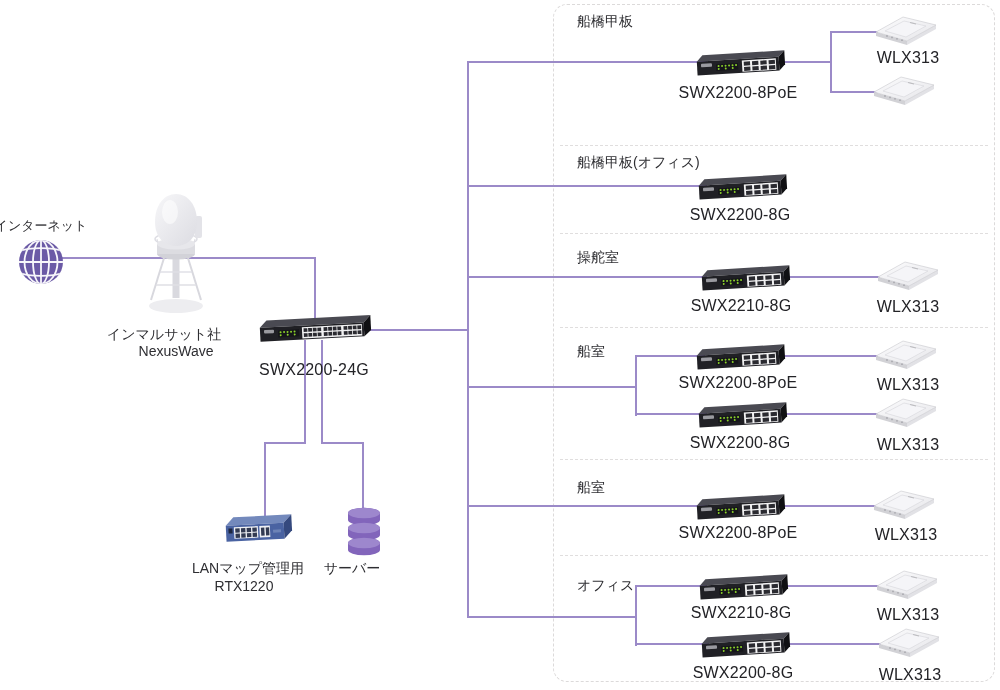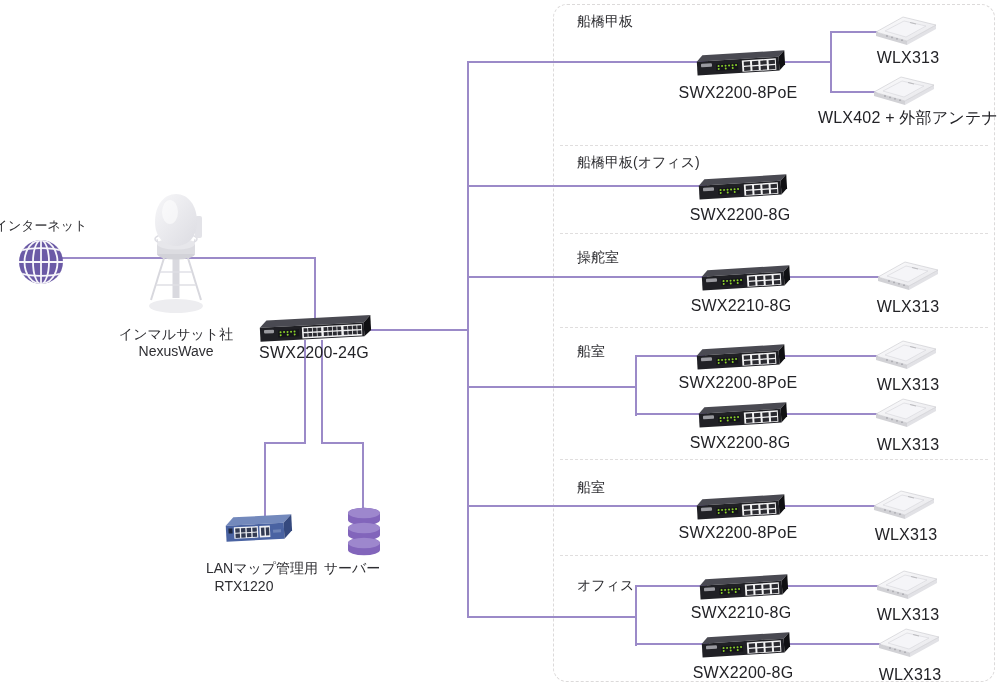--- a/index.html
+++ b/index.html
@@ -263,24 +263,24 @@
       <use href="#sym-switch24"></use>
     </svg>
   <svg class="gfx" style="left:222px;top:510px" width="74" height="40">
       <use href="#sym-router"></use>
     </svg>
   <svg class="gfx" style="left:346px;top:505px" width="36" height="52">
       <use href="#sym-server"></use>
     </svg>
 
   <div class="jp c" style="left:41px;top:217px;font-size:13px">インターネット</div>
-  <div class="jp c" style="left:176px;top:326px">インマルサット社</div>
+  <div class="jp c" style="left:164px;top:326px">インマルサット社</div>
   <div class="jp c" style="left:176px;top:343px">NexusWave</div>
-  <div class="model" style="left:314px;top:344px">SWX2200-24G</div>
-  <div class="jp c" style="left:262px;top:560px">LANマップ管理用</div>
+  <div class="model" style="left:314px;top:361px">SWX2200-24G</div>
+  <div class="jp c" style="left:248px;top:560px">LANマップ管理用</div>
   <div class="jp c" style="left:244px;top:578px">RTX1220</div>
   <div class="jp c" style="left:352px;top:560px">サーバー</div>
 
   <div class="jp" style="left:577px;top:13px">船橋甲板</div>
   <div class="jp" style="left:577px;top:154px">船橋甲板(オフィス)</div>
   <div class="jp" style="left:577px;top:249px">操舵室</div>
   <div class="jp" style="left:577px;top:343px">船室</div>
   <div class="jp" style="left:577px;top:479px">船室</div>
   <div class="jp" style="left:577px;top:577px">オフィス</div>
 
@@ -288,21 +288,20 @@
       <use href="#sym-switch8"></use>
     </svg>
   <svg class="gfx" style="left:874px;top:11px" width="64" height="38">
       <use href="#sym-ap"></use>
     </svg>
   <svg class="gfx" style="left:872px;top:71px" width="64" height="38">
       <use href="#sym-ap"></use>
     </svg>
   <div class="model" style="left:738px;top:84px">SWX2200-8PoE</div>
   <div class="model" style="left:908px;top:49px">WLX313</div>
-  <div class="model" style="left:908px;top:109px">WLX402 + 外部アンテナ</div>
 
   <svg class="gfx" style="left:694px;top:170px" width="96" height="32">
       <use href="#sym-switch8"></use>
     </svg>
   <div class="model" style="left:740px;top:206px">SWX2200-8G</div>
 
   <svg class="gfx" style="left:697px;top:261px" width="96" height="32">
       <use href="#sym-switch8"></use>
     </svg>
   <svg class="gfx" style="left:876px;top:256px" width="64" height="38">

